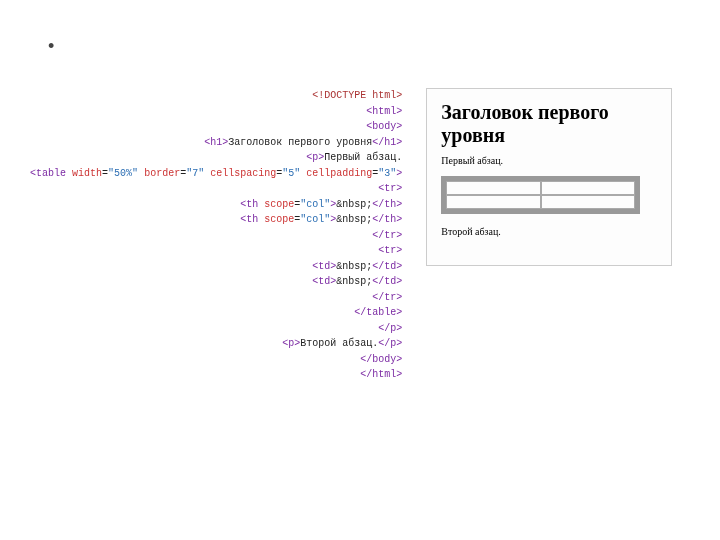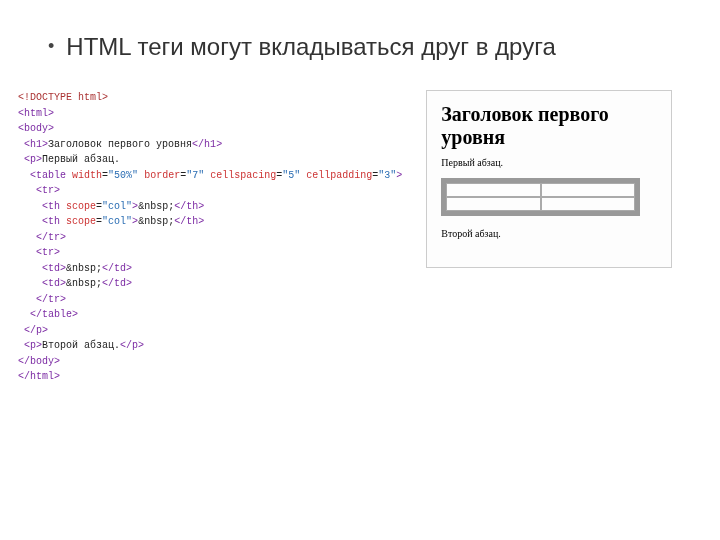--- a/index.html
+++ b/index.html
@@ -45,20 +45,21 @@
     align-items: flex-start;
     margin-left: -30px;
   }
   .code-pane {
     flex: 0 0 360px;
     font-family: "Consolas", "Courier New", monospace;
     font-size: 10px;
     line-height: 1.55;
     white-space: pre;
     color: #222;
+    text-align: right;
   }
   .code-pane .t-decl { color: #a33; }      
   .code-pane .t-tag  { color: #7b2aa3; }   
   .code-pane .t-ang  { color: #7b2aa3; }   
   .code-pane .t-attr { color: #c33; }      
   .code-pane .t-val  { color: #2a6db3; }   
   .code-pane .t-text { color: #222; }      
 
   .preview-pane {
     flex: 1;
@@ -94,21 +95,20 @@
   }
 </style>
 </head>
 <body>
 
 <div class="slide">
 
 
   <div class="bullet">
     <span class="dot">•</span>
-    <span class="text">HTML теги могут вкладываться друг в друга</span>
   </div>
 
   <div class="two-col">
 
     <div class="code-pane"><span class="t-decl">&lt;!DOCTYPE html&gt;</span>
 <span class="t-ang">&lt;</span><span class="t-tag">html</span><span class="t-ang">&gt;</span>
 <span class="t-ang">&lt;</span><span class="t-tag">body</span><span class="t-ang">&gt;</span>
  <span class="t-ang">&lt;</span><span class="t-tag">h1</span><span class="t-ang">&gt;</span><span class="t-text">Заголовок первого уровня</span><span class="t-ang">&lt;/</span><span class="t-tag">h1</span><span class="t-ang">&gt;</span>
  <span class="t-ang">&lt;</span><span class="t-tag">p</span><span class="t-ang">&gt;</span><span class="t-text">Первый абзац.</span>
   <span class="t-ang">&lt;</span><span class="t-tag">table</span> <span class="t-attr">width</span>=<span class="t-val">"50%"</span> <span class="t-attr">border</span>=<span class="t-val">"7"</span> <span class="t-attr">cellspacing</span>=<span class="t-val">"5"</span> <span class="t-attr">cellpadding</span>=<span class="t-val">"3"</span><span class="t-ang">&gt;</span>

